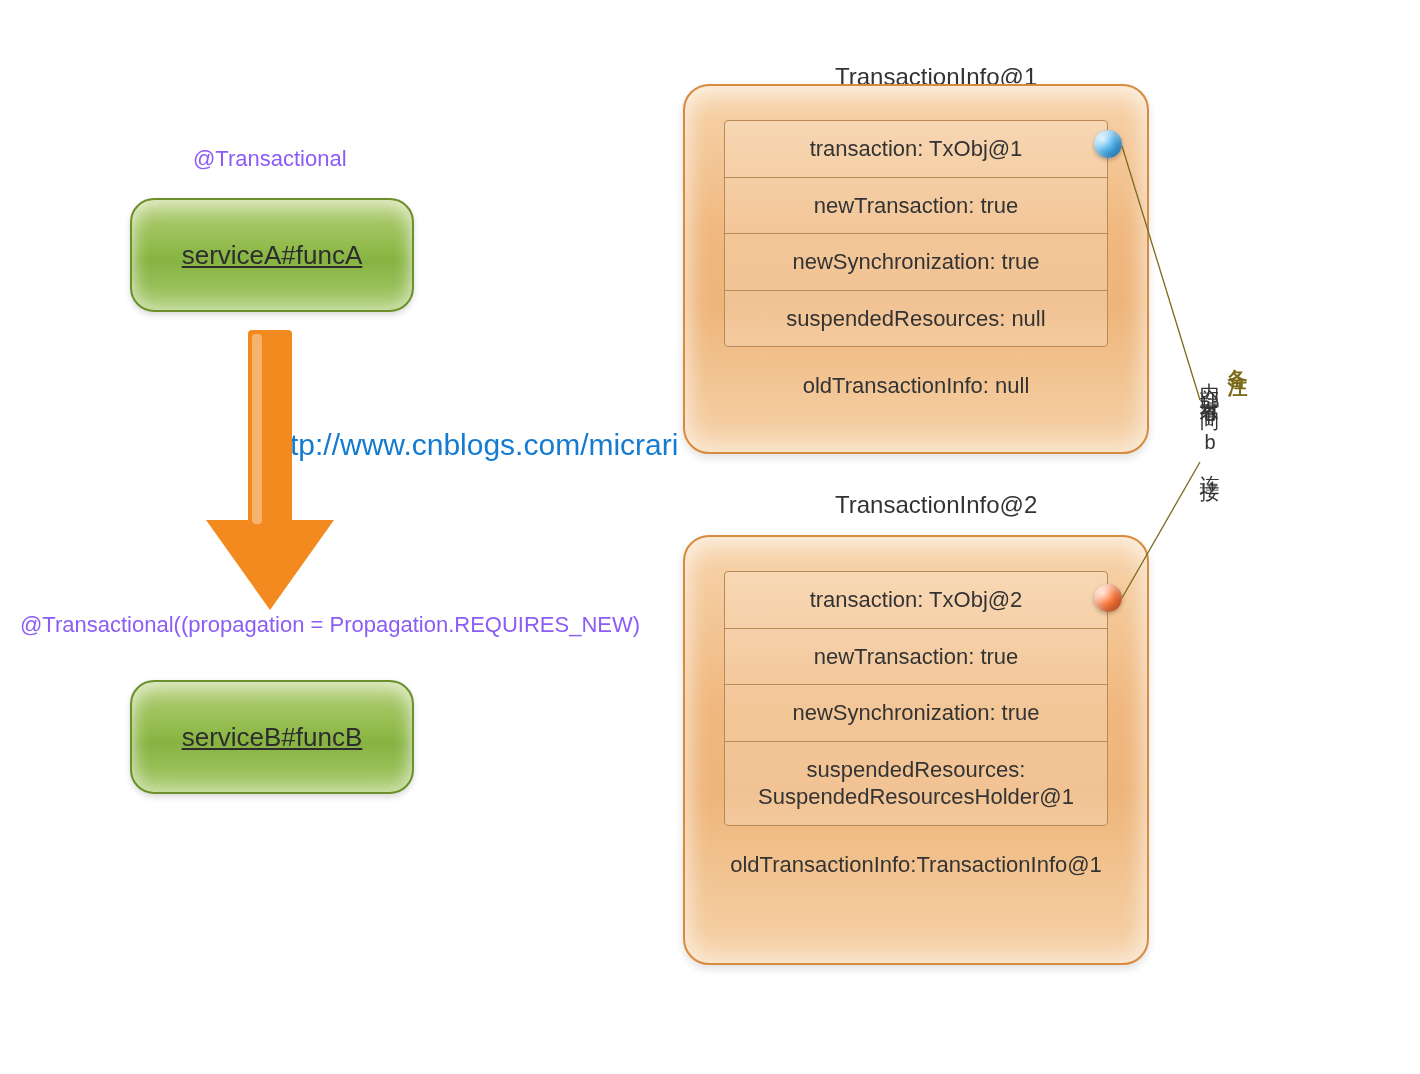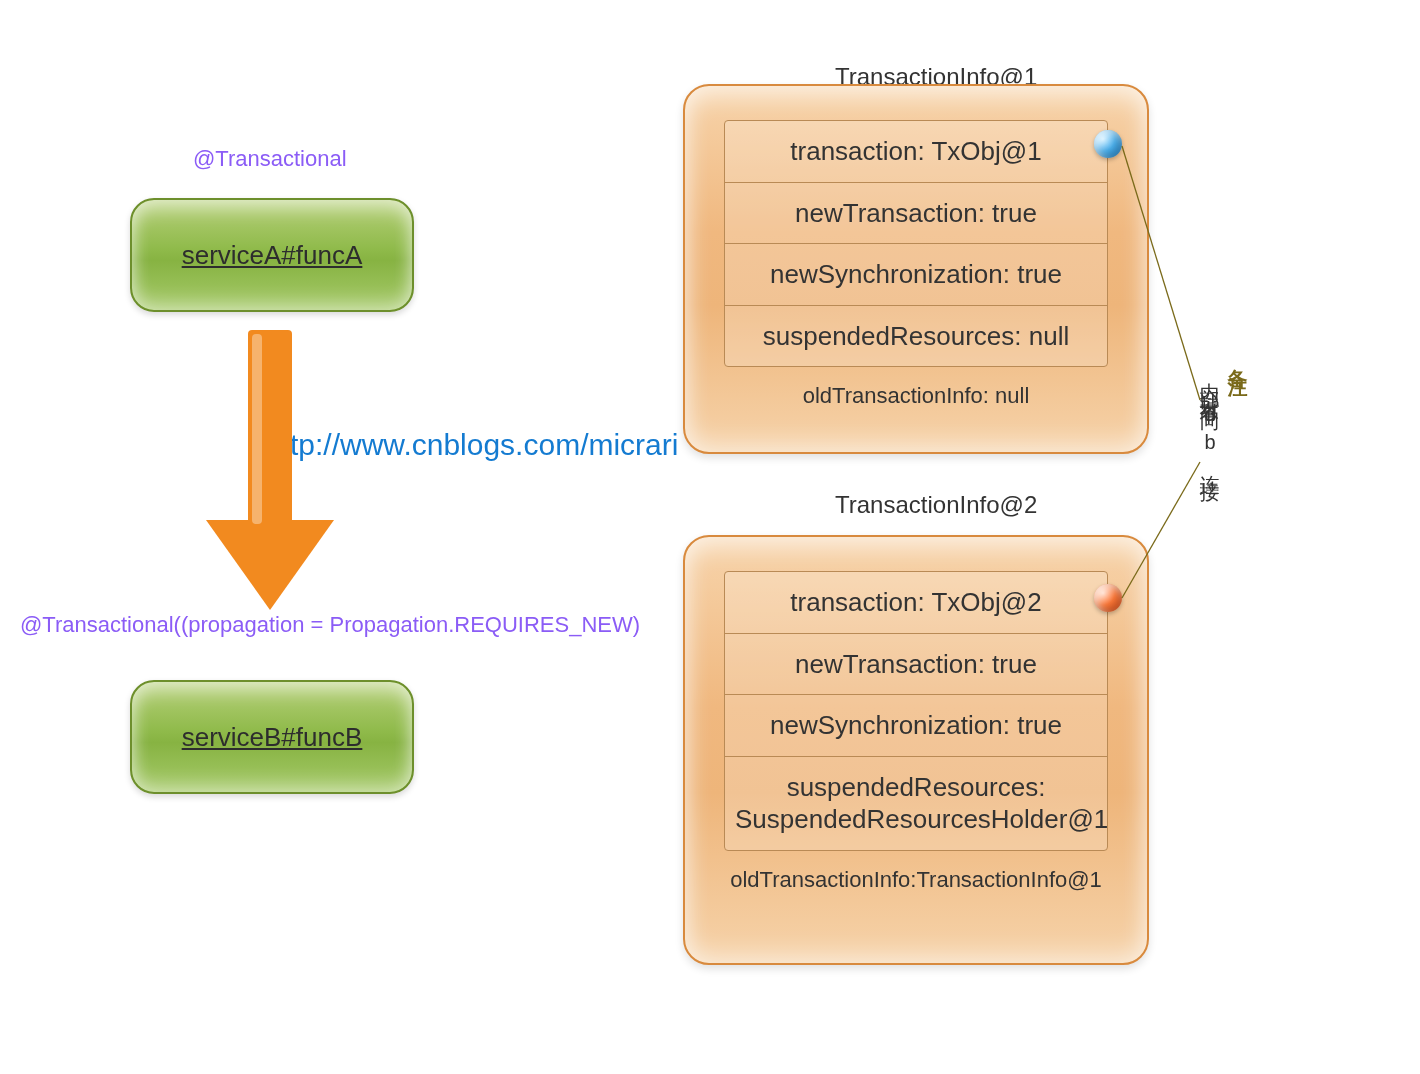--- a/index.html
+++ b/index.html
@@ -63,27 +63,27 @@
     border: 1px solid #b98a55;
     background: rgba(255,255,255,0.2);
     border-radius: 4px;
     overflow: hidden;
     margin-top: 4px;
   }
   .orange-panel .row {
     border-top: 1px solid #b98a55;
     padding: 14px 10px;
     text-align: center;
-    font-size: 26px;
+    font-size: 22px;
     color: #333;
     line-height: 1.25;
   }
   .orange-panel .row:first-child { border-top: none; }
   .orange-panel .footer {
-    margin-top: 16px;
+    margin-top: 26px;
     font-size: 22px;
     color: #333;
     text-align: center;
   }
 
   .panel-title {
     position: absolute;
     font-size: 24px;
     color: #333;
     white-space: nowrap;

